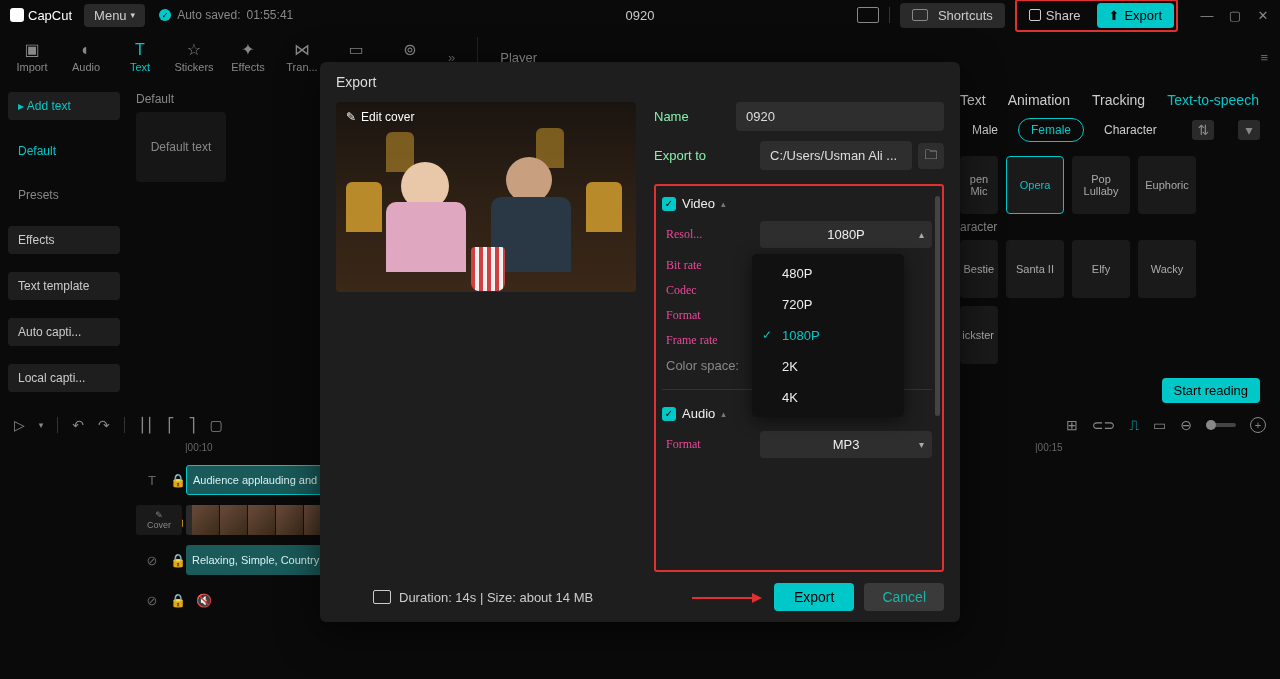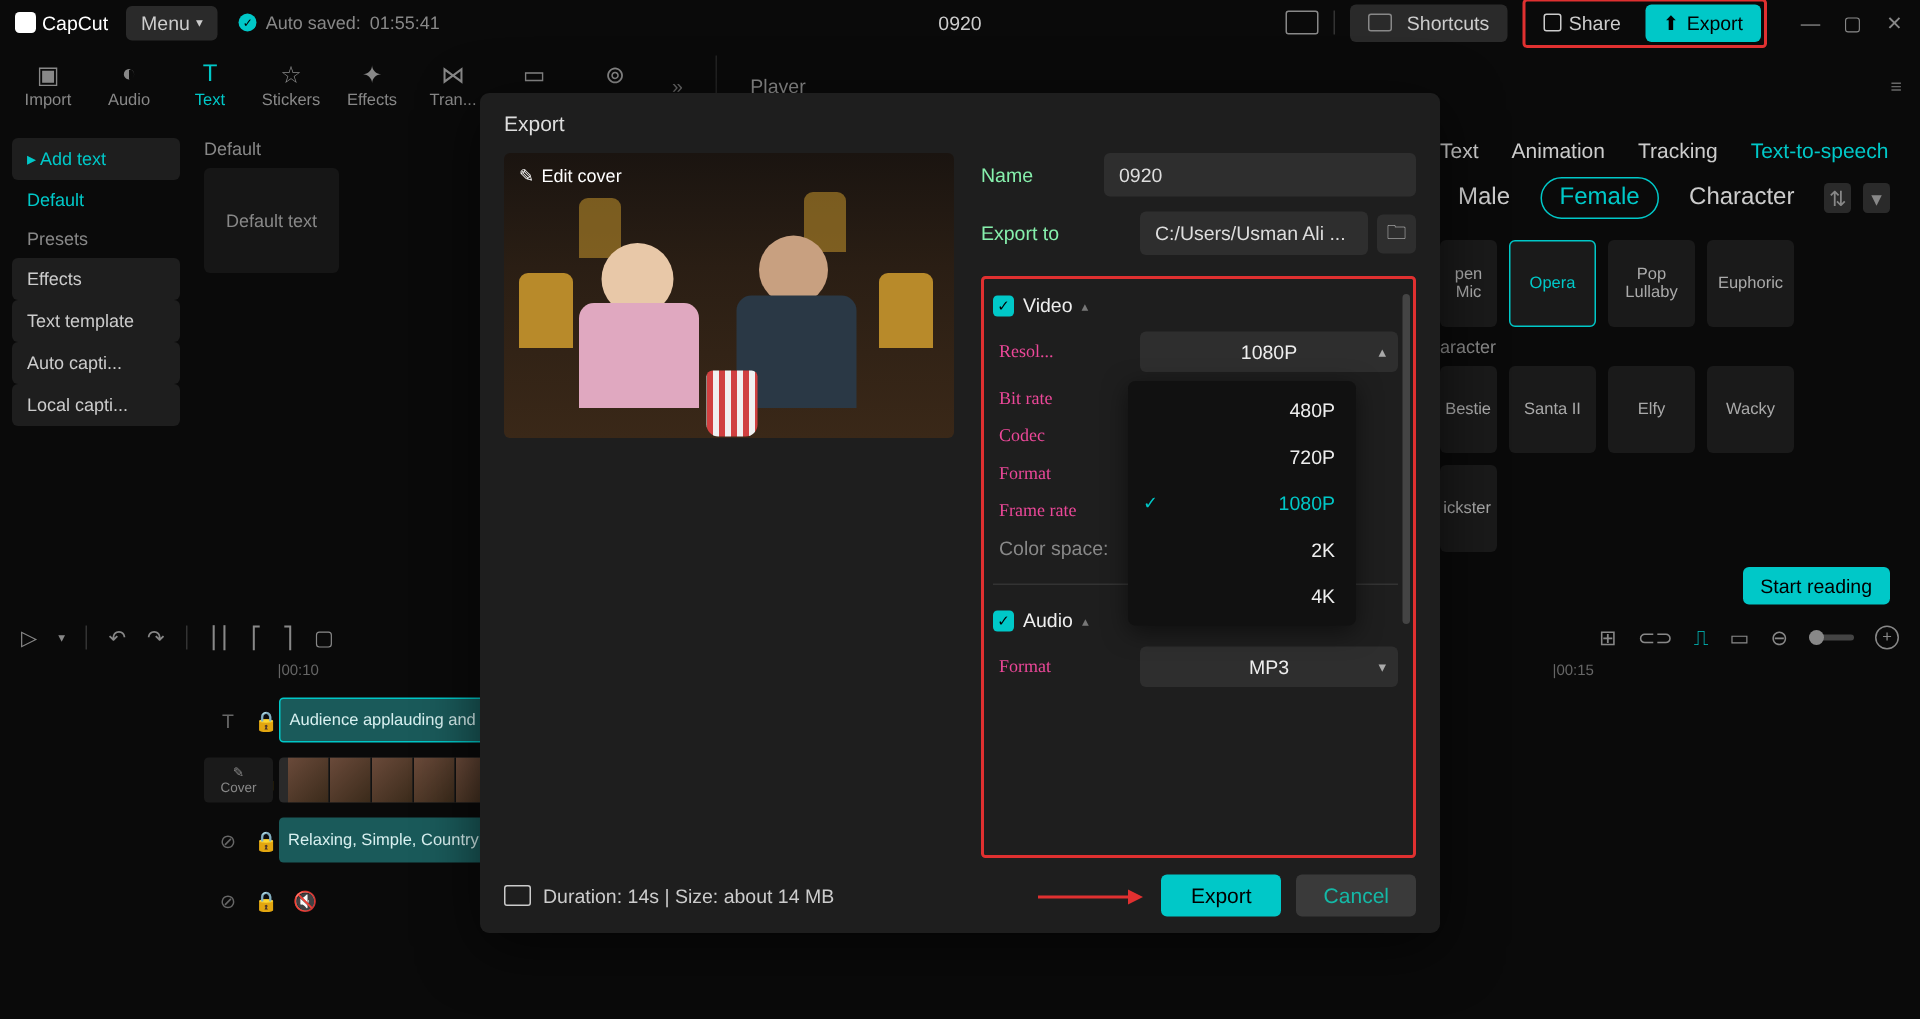--- a/index.html
+++ b/index.html
@@ -25,34 +25,34 @@
 .win-ctrl { width: 14px; cursor: pointer; text-align: center; }
 
 .tabs-row { height: 54px; display: flex; align-items: center; padding: 0 12px; gap: 14px; }
 .tab-item { display: flex; flex-direction: column; align-items: center; gap: 3px; color: #888; font-size: 11px; cursor: pointer; min-width: 40px; }
 .tab-item.active { color: #00c8c8; }
 .tab-icon { width: 20px; height: 16px; display: flex; align-items: center; justify-content: center; font-size: 16px; }
 .tabs-right-sep { width: 1px; height: 40px; background: #222; margin: 0 8px; }
 .player-label { color: #888; font-size: 13px; }
 
 .main-row { display: flex; height: 320px; }
-.left-panel { width: 128px; padding: 8px; display: flex; flex-direction: column; gap: 0; }
+.left-panel { width: 128px; padding: 8px; display: flex; flex-direction: column; gap: 18px; }
 .panel-btn { background: #1e1e1e; padding: 7px 10px; border-radius: 4px; color: #ccc; font-size: 12px; text-align: left; cursor: pointer; white-space: nowrap; overflow: hidden; text-overflow: ellipsis; }
 .panel-btn.accent { color: #00c8c8; }
 .panel-link { padding: 6px 10px; color: #00c8c8; font-size: 12px; cursor: pointer; }
 .panel-link.muted { color: #888; }
 .second-panel { width: 190px; padding: 8px; }
 .card-head { color: #888; font-size: 12px; margin-bottom: 6px; }
 .text-card { width: 90px; height: 70px; background: #161616; border-radius: 4px; display: flex; align-items: center; justify-content: center; color: #888; font-size: 12px; }
 
 .right-section { margin-left: auto; width: 340px; padding: 8px 20px; }
 .right-tabs { display: flex; gap: 22px; color: #ccc; font-size: 14px; margin-bottom: 10px; }
 .right-tabs .active { color: #00c8c8; }
 .pill-row { display: flex; gap: 8px; align-items: center; margin-bottom: 14px; }
-.pill { padding: 4px 12px; border-radius: 14px; font-size: 16px; color: #ccc; cursor: pointer; }
+.pill { padding: 4px 12px; border-radius: 14px; font-size: 12px; color: #ccc; cursor: pointer; }
 .pill.selected { border: 1px solid #00c8c8; color: #00c8c8; }
 .sort-icon { margin-left: auto; color: #888; font-size: 14px; cursor: pointer; width: 22px; height: 20px; background: #2a2a2a; border-radius: 3px; display: flex; align-items: center; justify-content: center; }
 .voice-grid { display: flex; flex-wrap: wrap; gap: 8px; }
 .voice-card { width: 58px; height: 58px; background: #1a1a1a; border-radius: 4px; display: flex; align-items: center; justify-content: center; font-size: 11px; color: #aaa; text-align: center; padding: 4px; }
 .voice-card.partial { width: 38px; justify-content: flex-end; padding-right: 4px; }
 .voice-card.selected { border: 1.5px solid #00c8c8; color: #00c8c8; }
 .voice-row-label { color: #888; font-size: 12px; margin: 6px 0; }
 .start-reading { position: absolute; right: 20px; top: 378px; background: #00c8c8; color: #000; padding: 5px 12px; border-radius: 4px; font-size: 13px; cursor: pointer; }
 
 .timeline-toolbar { height: 34px; display: flex; align-items: center; padding: 0 14px; gap: 14px; color: #888; margin-top: 4px; }
@@ -99,27 +99,27 @@
 .chk { width: 14px; height: 14px; background: #00c8c8; border-radius: 3px; display: flex; align-items: center; justify-content: center; color: #000; font-size: 10px; }
 .tri { font-size: 9px; color: #777; }
 .scrollbar-fake { position: absolute; right: 2px; top: 10px; width: 5px; height: 220px; background: #444; border-radius: 3px; }
 .setting-row { display: flex; align-items: center; gap: 12px; padding-left: 4px; }
 .setting-label { width: 82px; color: #ec4899; font-size: 12px; flex-shrink: 0; white-space: nowrap; overflow: hidden; text-overflow: ellipsis; font-family: Liberation Serif, serif; }
 .dropdown-btn { flex: 1; background: #2e2e2e; padding: 6px 10px; border-radius: 4px; color: #eee; font-size: 13px; display: flex; align-items: center; justify-content: center; position: relative; font-weight: 500; }
 .dropdown-caret { position: absolute; right: 8px; font-size: 10px; color: #aaa; }
 .static-val { color: #888; font-size: 13px; }
 
 .res-dropdown { position: absolute; left: 96px; top: 68px; width: 152px; background: #111; border-radius: 5px; padding: 4px 0; z-index: 5; box-shadow: 0 4px 16px rgba(0,0,0,0.5); }
-.res-opt { padding: 8px 14px 8px 30px; color: #eee; font-size: 13px; position: relative; cursor: pointer; font-weight: 500; text-align: right; }
+.res-opt { padding: 8px 14px 8px 30px; color: #eee; font-size: 13px; position: relative; cursor: pointer; font-weight: 500; }
 .res-opt.sel { color: #00c8c8; }
 .res-opt.sel::before { content: '✓'; position: absolute; left: 10px; color: #00c8c8; font-size: 12px; }
 .divider-h { height: 1px; background: #333; margin: 6px 0; }
 
 .dialog-footer { height: 50px; display: flex; align-items: center; padding: 0 16px; gap: 10px; }
-.dur-info { display: flex; align-items: center; gap: 8px; color: #ccc; font-size: 13px; }
+.dur-info { display: flex; align-items: center; gap: 8px; color: #ccc; font-size: 13px; margin-left: 37px; }
 .film-icon { width: 18px; height: 14px; border: 1.5px solid #ccc; border-radius: 2px; position: relative; }
 .footer-btns { margin-left: auto; display: flex; align-items: center; gap: 10px; }
 .arrow-annot { color: #e03030; font-size: 22px; margin-right: 2px; position: relative; }
 .arrow-line { display: inline-block; width: 60px; height: 2px; background: #e03030; vertical-align: middle; }
 .arrow-head { display: inline-block; width: 0; height: 0; border-left: 10px solid #e03030; border-top: 5px solid transparent; border-bottom: 5px solid transparent; vertical-align: middle; }
 .export-btn { background: #00c8c8; color: #000; padding: 6px 20px; border-radius: 4px; font-size: 14px; font-weight: 500; cursor: pointer; }
 .cancel-btn { background: #3a3a3a; color: #14b8a6; padding: 6px 18px; border-radius: 4px; font-size: 14px; cursor: pointer; }
 </style>
 </head>
 <body>

